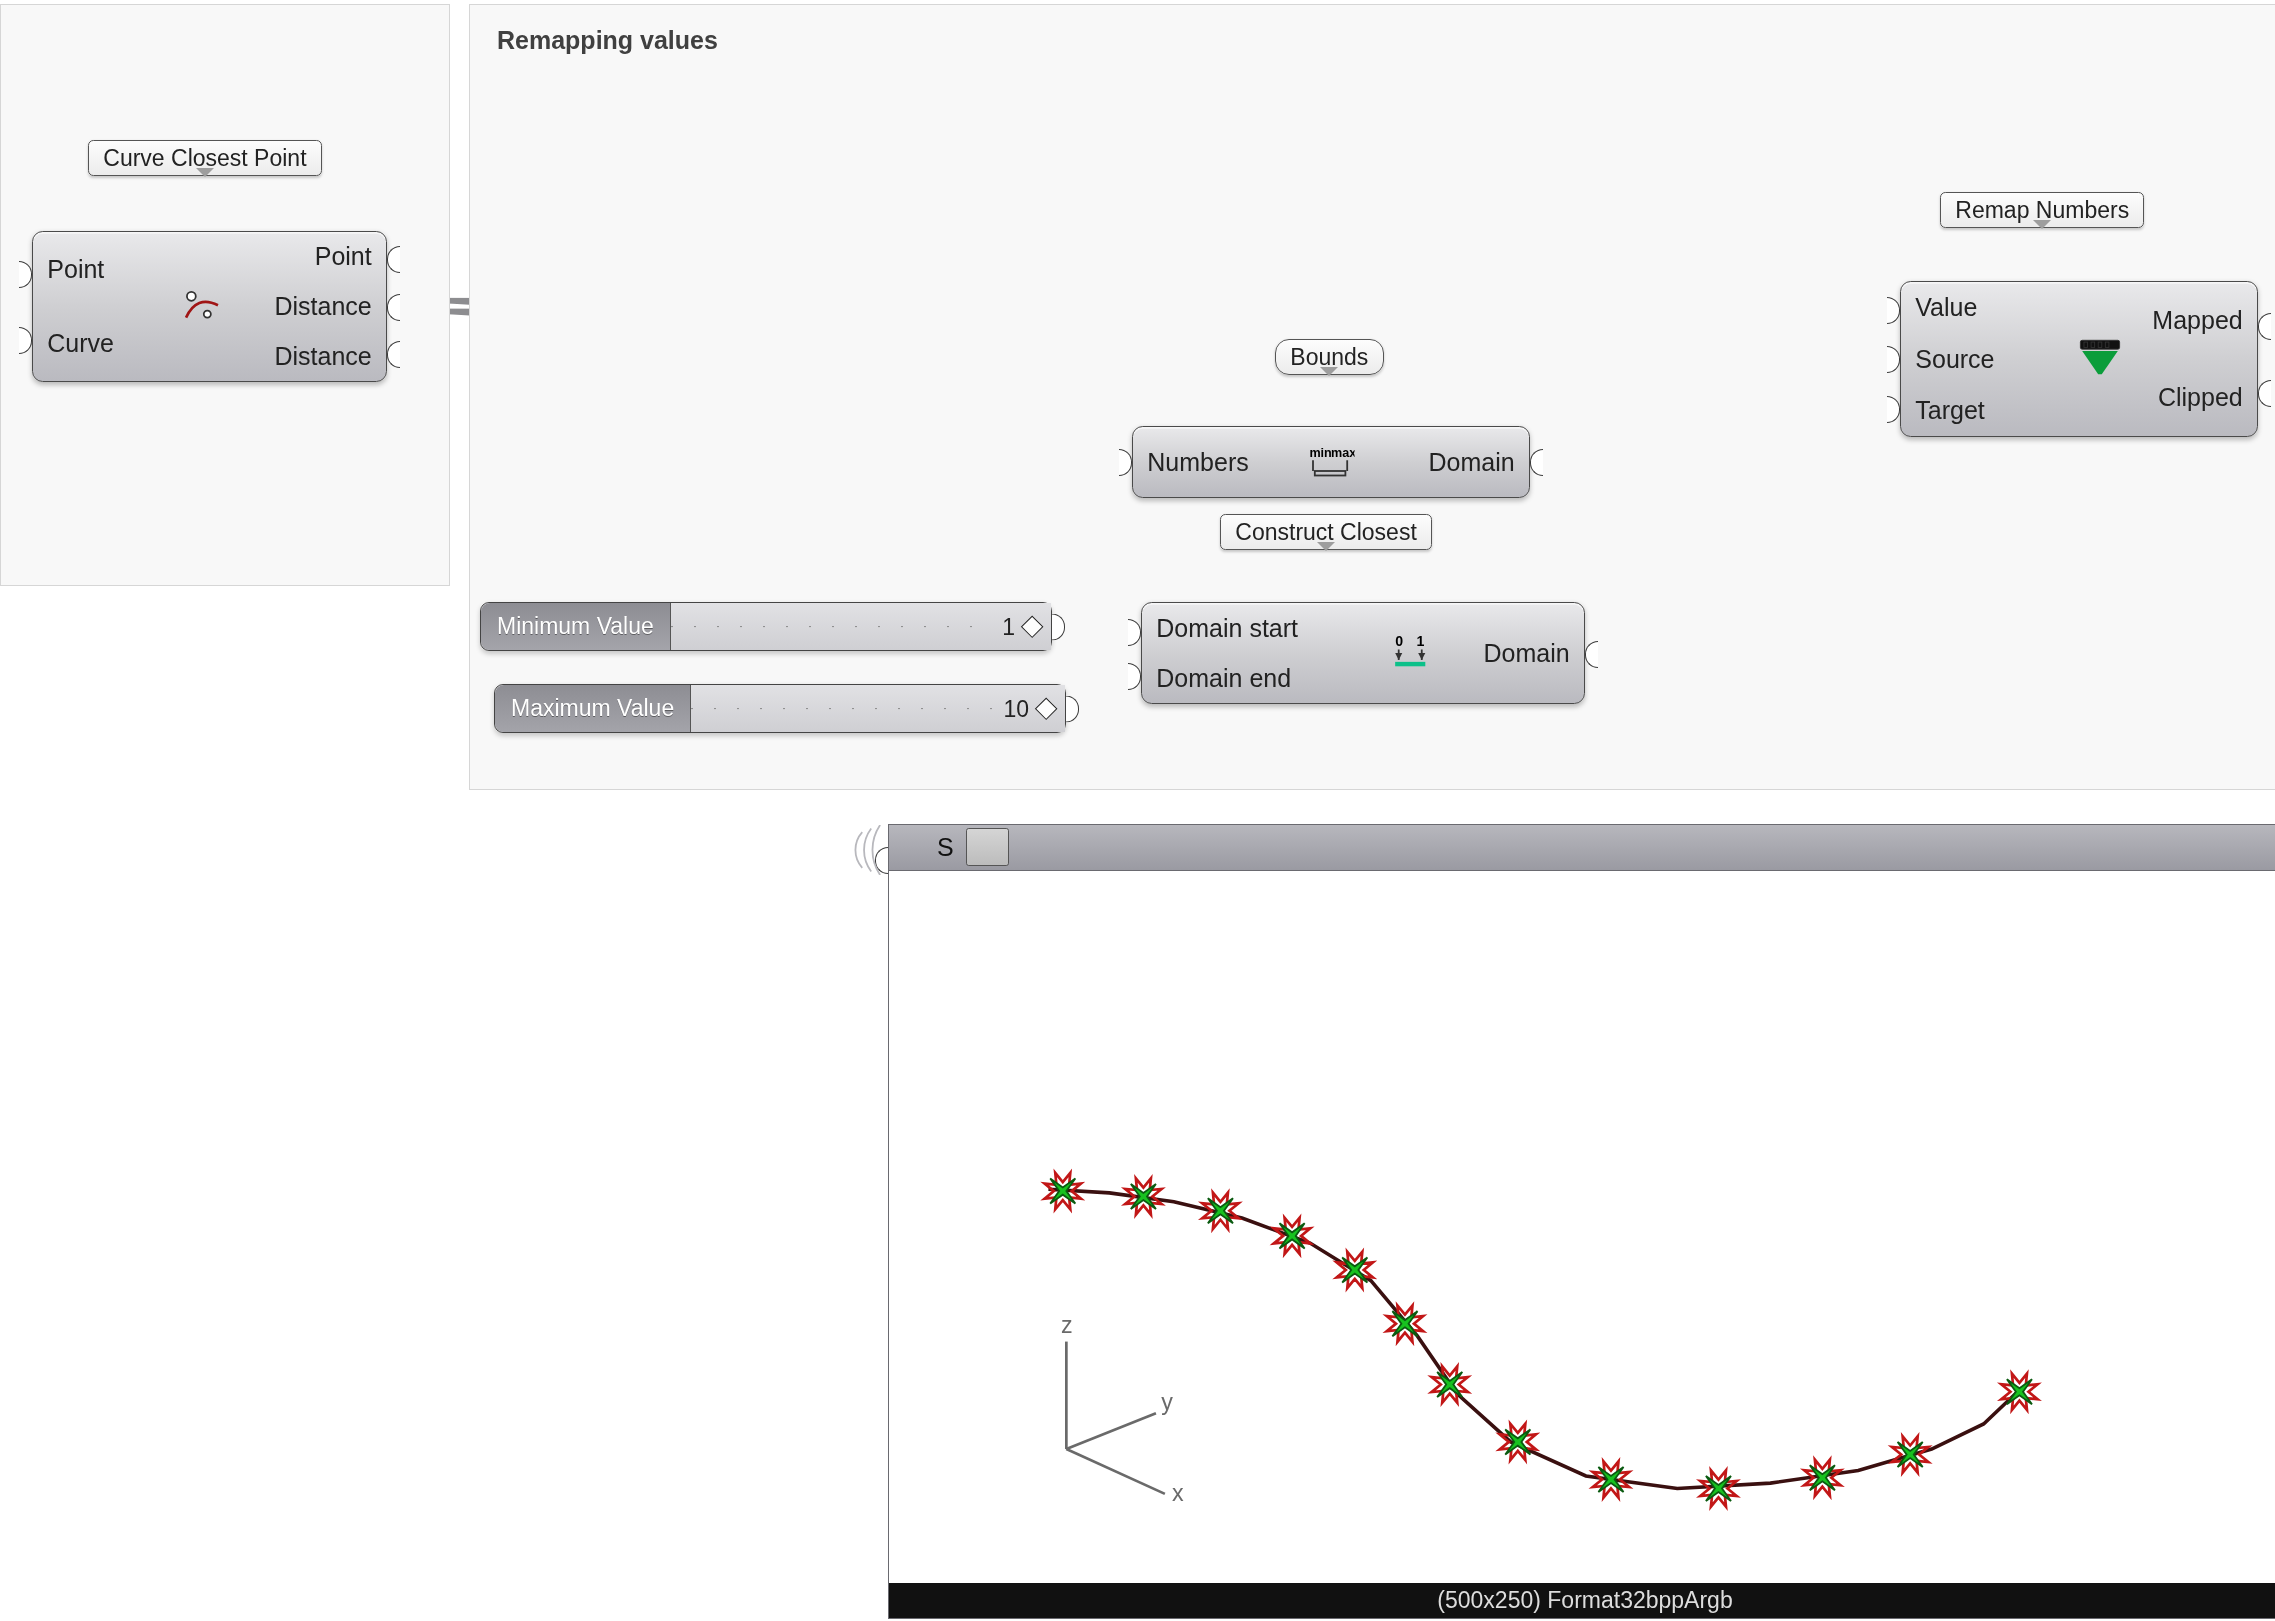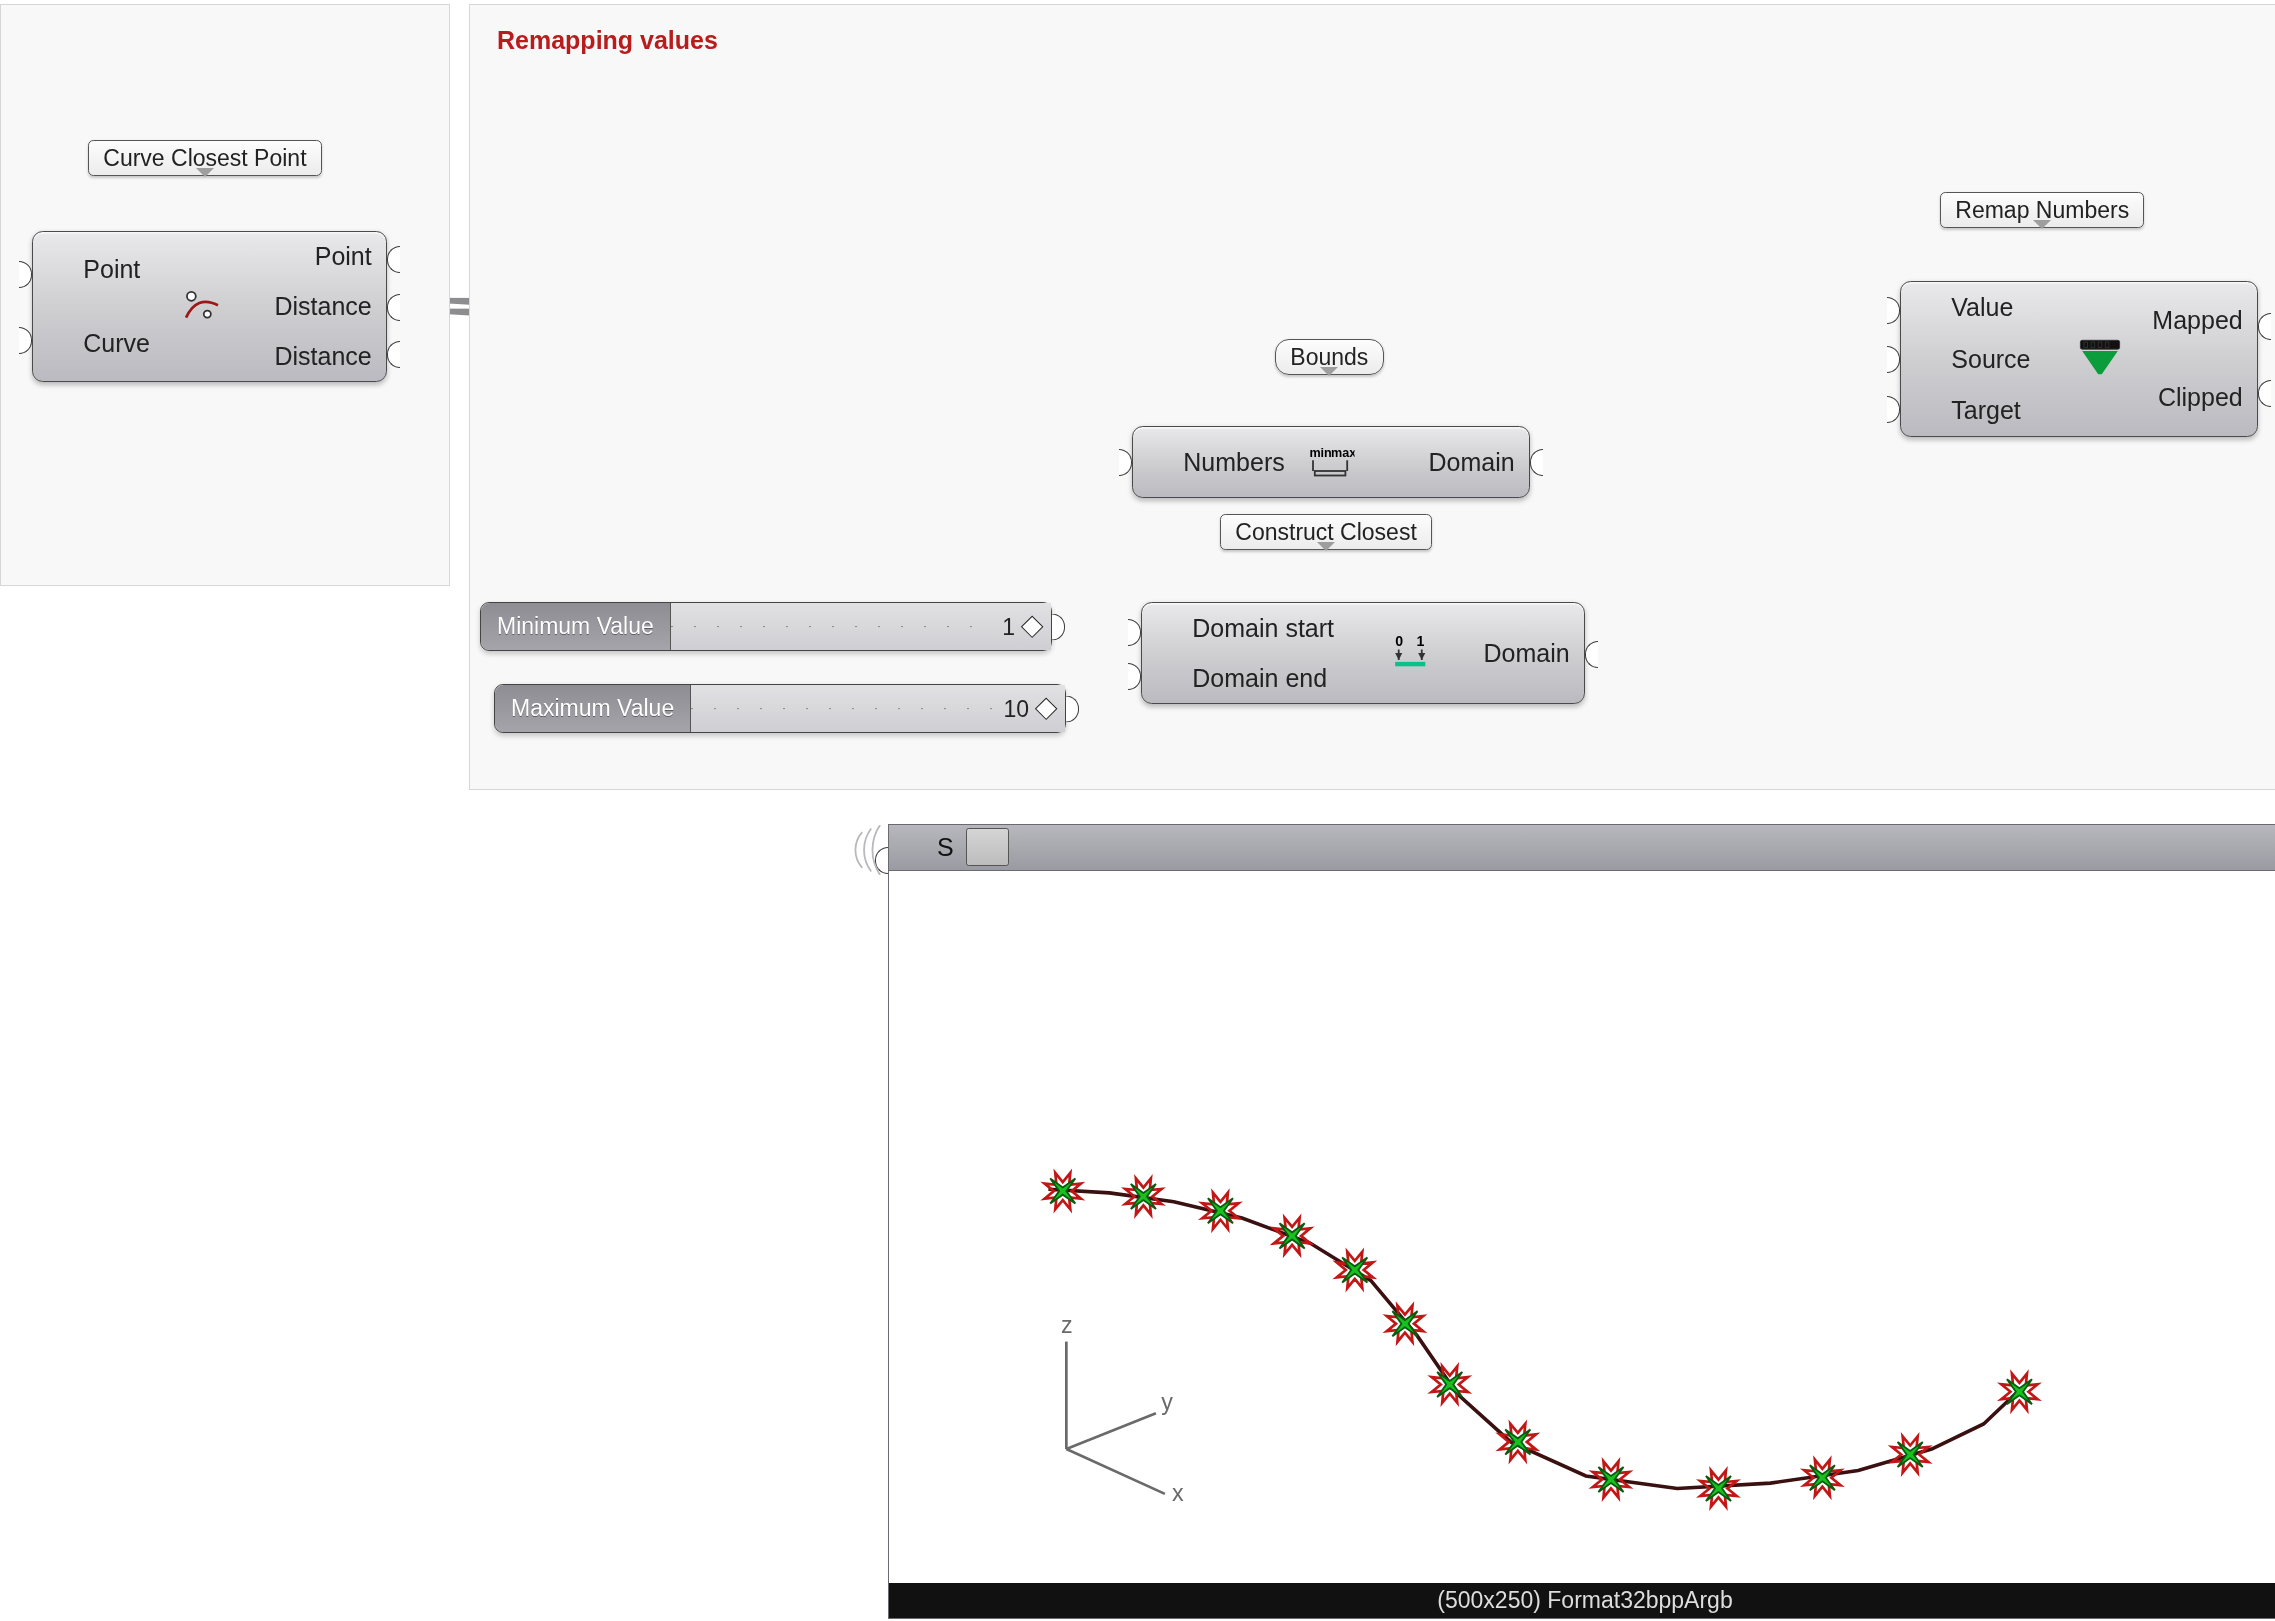--- a/index.html
+++ b/index.html
@@ -1,27 +1,27 @@
 <!DOCTYPE html>
 <html><head>
 <meta charset="utf-8">
 <style>
   html,body{margin:0;padding:0;background:#ffffff;font-family:"Segoe UI",Arial,sans-serif;font-size:25px;color:#222;}
   .gh-canvas{position:relative;width:2276px;height:1621px;}
   
   .group{position:absolute;background:#f8f8f8;border:0.9px solid #d6d6d6;box-sizing:border-box;}
-  .group-title{position:absolute;font-weight:600;color:#b91c1c;text-align:center;}
+  .group-title{position:absolute;font-weight:600;color:#404040;text-align:center;}
   
   .comp{position:absolute;border:0.9px solid #4a4a4a;border-radius:10.7px;
         background:linear-gradient(#e9e9eb,#cfcfd2 50%,#babac0);
         box-shadow:inset 0 1.8px 0 rgba(255,255,255,.6),0 2.7px 5.4px rgba(0,0,0,.25);}
   .comp .col{position:absolute;top:0;bottom:0;display:flex;flex-direction:column;justify-content:space-around;}
   .comp .col.in{left:14.3px;text-align:left;}
   .comp .col.out{right:14.3px;text-align:right;}
-  .comp .col span{line-height:1.15;white-space:nowrap;margin-left:36px;}
+  .comp .col span{line-height:1.15;white-space:nowrap;}
   .comp .icon{position:absolute;top:50%;transform:translate(-50%,-50%);}
   
   .grip{position:absolute;width:12.5px;height:25px;background:#fff;border:1.8px solid #3a3a3a;z-index:5;}
   .grip.l{border-radius:0 25px 25px 0;border-left:none;}
   .grip.r{border-radius:25px 0 0 25px;border-right:none;}
   
   .tag{position:absolute;background:linear-gradient(#fdfdfd,#ececec);border:0.9px solid #555;border-radius:5.4px;
        font-size:23px;padding:3.6px 14.3px;white-space:nowrap;box-shadow:0 1.8px 2.7px rgba(0,0,0,.2);}
   .tag::after{content:"";position:absolute;left:50%;bottom:-10.7px;margin-left:-9px;
               border:9px solid transparent;border-top-color:#9e9e9e;}

